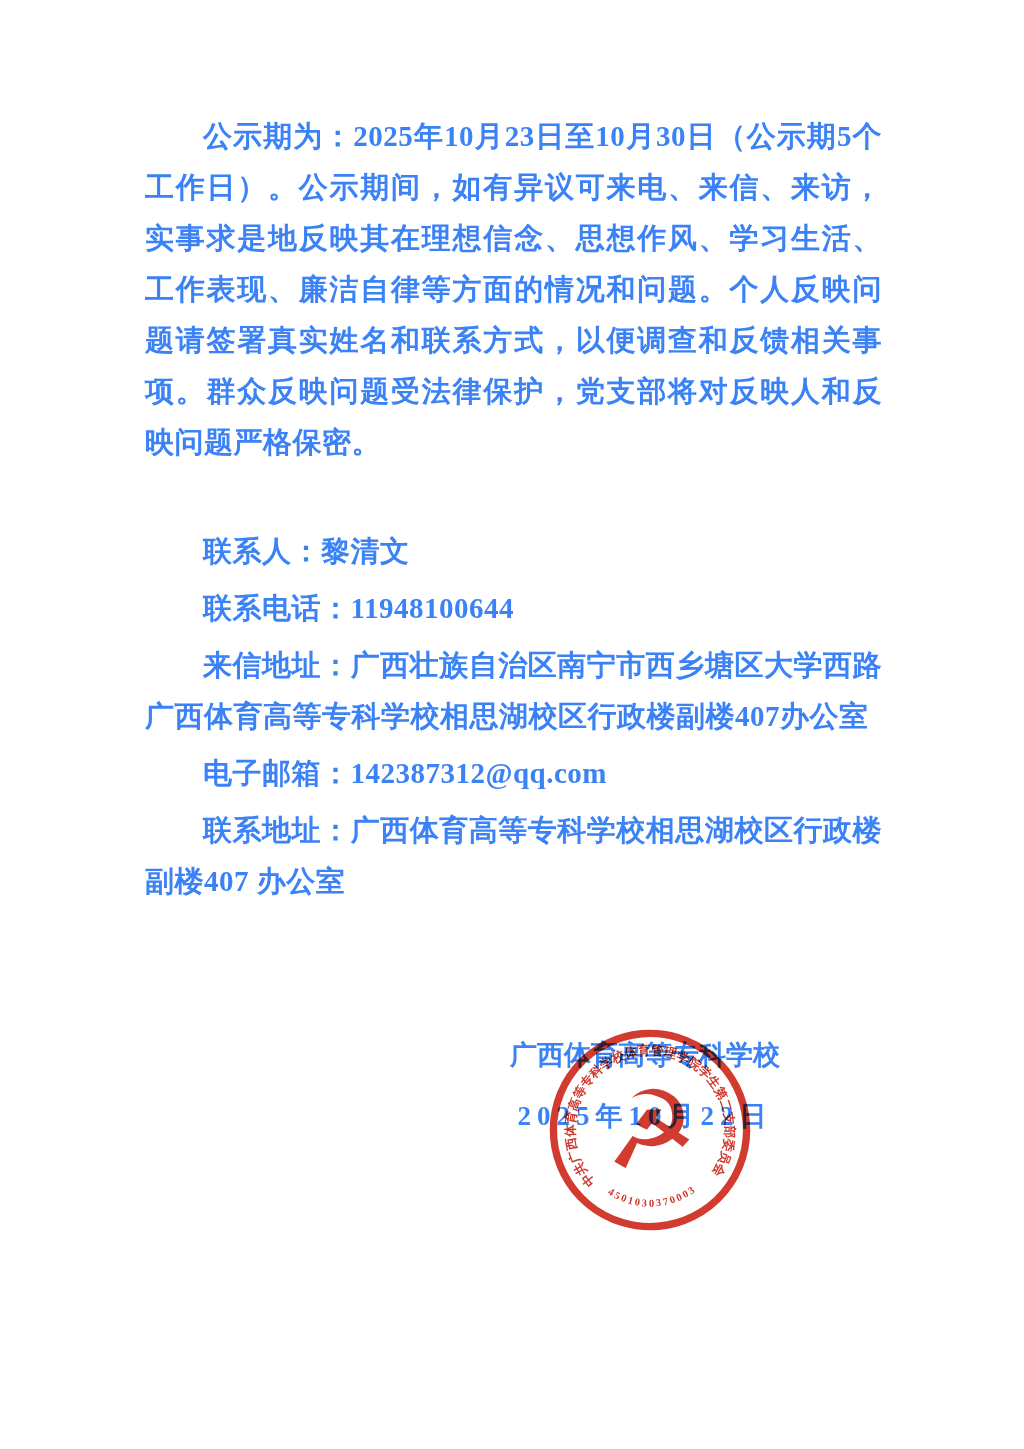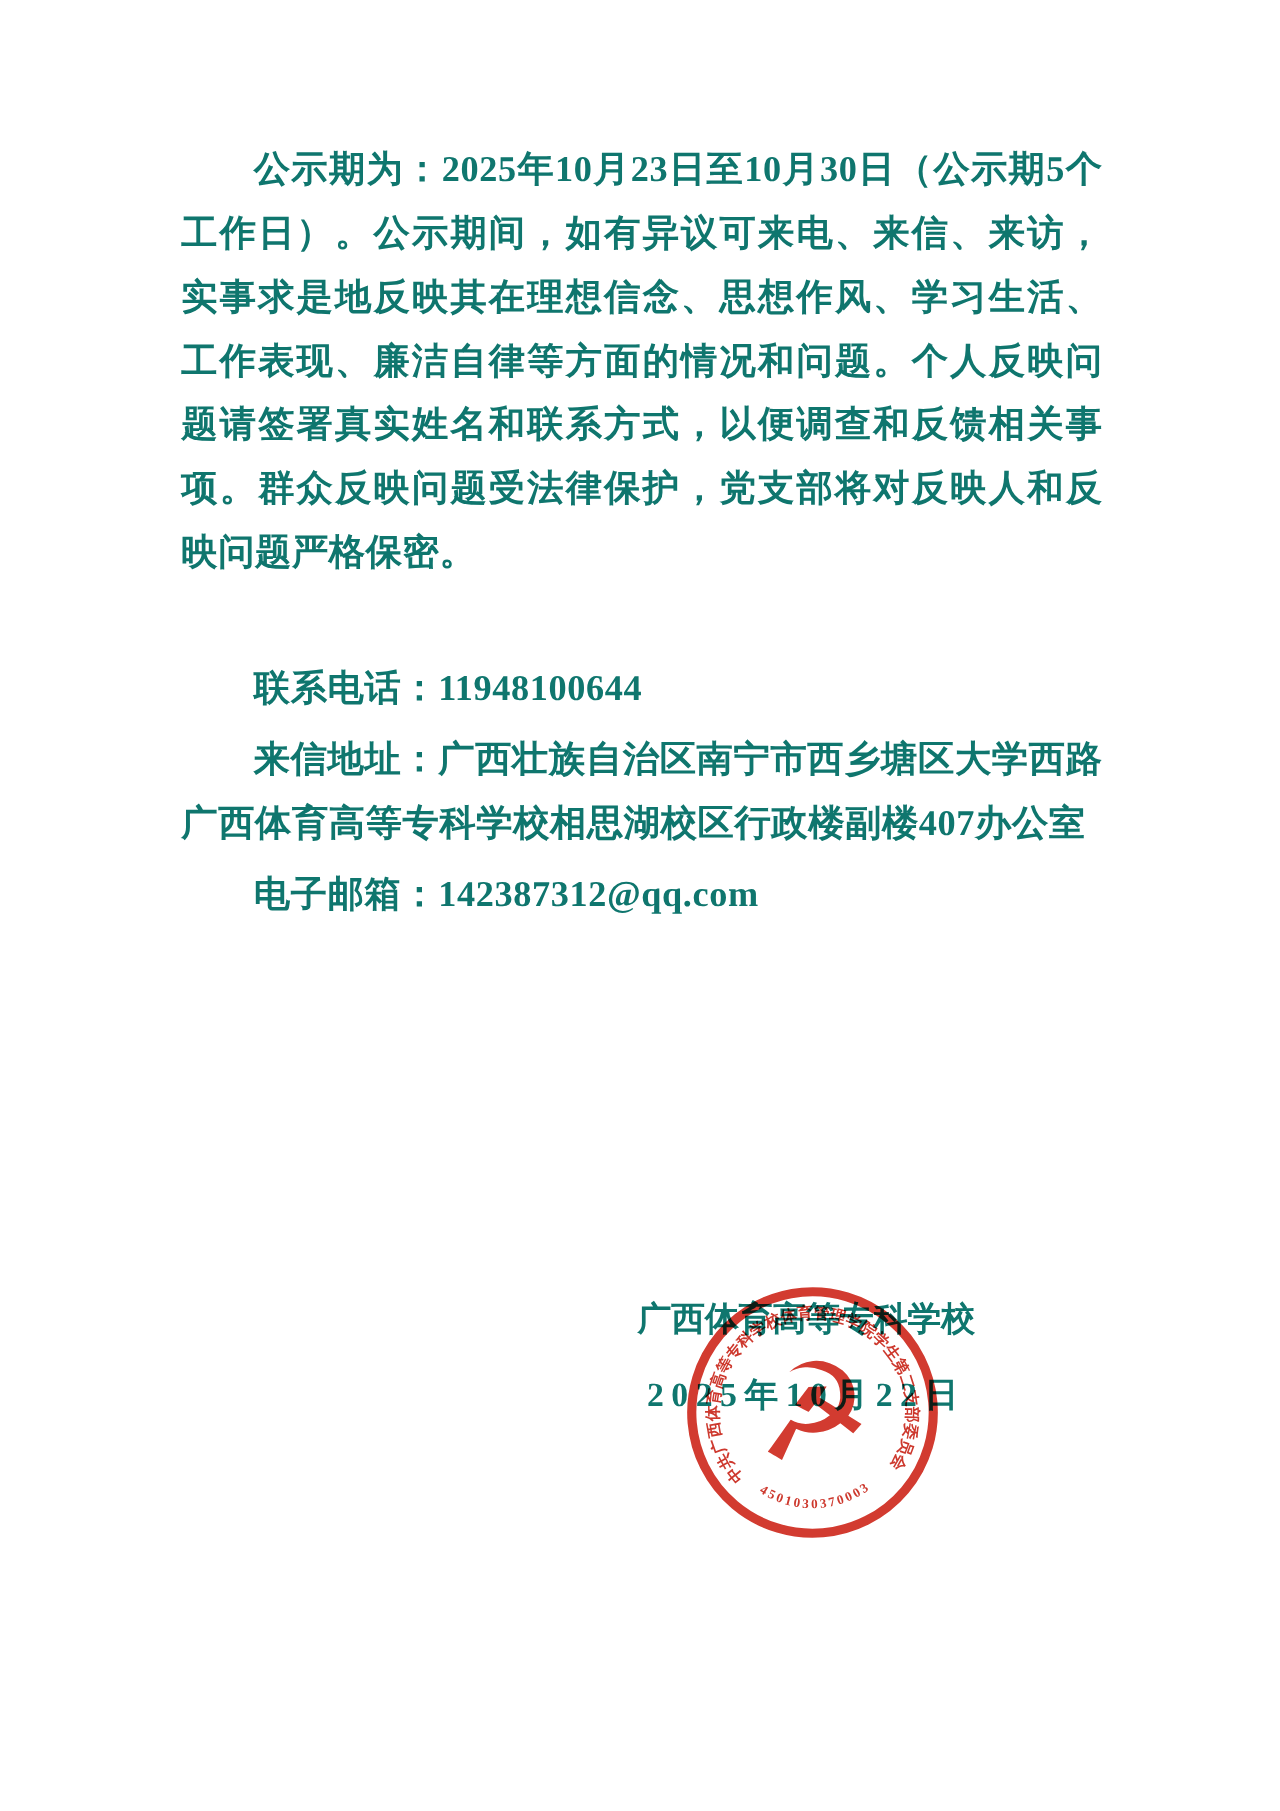--- a/index.html
+++ b/index.html
@@ -3,21 +3,21 @@
 <meta charset="utf-8">
 <style>
   html,body{margin:0;padding:0;background:#e8e8e8;}
   .page{
     position:relative;
     width:1024px;height:1449px;
     margin:0 auto;
     background:#ffffff;
     overflow:hidden;
     font-family:"Liberation Serif","DejaVu Serif",serif;
-    color:#0f766e;
+    color:#3b82f6;
   }
   .body-text{
     position:absolute;
     left:145px;top:111px;width:737px;
     font-size:29px;line-height:51px;
     font-weight:600;
     text-align:justify;
     letter-spacing:0.5px;
   }
   .body-text p{margin:0;text-indent:2em;}
@@ -46,27 +46,33 @@
 <body>
 
 <div class="page">
 
   <div class="body-text">
 
     <p>公示期为：2025年10月23日至10月30日（公示期5个工作日）。公示期间，如有异议可来电、来信、来访，实事求是地反映其在理想信念、思想作风、学习生活、工作表现、廉洁自律等方面的情况和问题。个人反映问题请签署真实姓名和联系方式，以便调查和反馈相关事项。群众反映问题受法律保护，党支部将对反映人和反映问题严格保密。</p>
 
     <div class="contact-block">
       <p class="contact-entry">
+        <span>联系人：</span><span>黎清文</span>
+      </p>
+      <p class="contact-entry">
         <span>联系电话：</span><span>11948100644</span>
       </p>
       <p class="contact-entry">
         <span>来信地址：</span><span>广西壮族自治区南宁市西乡塘区大学西路广西体育高等专科学校相思湖校区行政楼副楼407办公室</span>
       </p>
       <p class="contact-entry">
         <span>电子邮箱：</span><span>142387312@qq.com</span>
+      </p>
+      <p class="contact-entry">
+        <span>联系地址：</span><span>广西体育高等专科学校相思湖校区行政楼副楼407 办公室</span>
       </p>
     </div>
   </div>
 
   <div class="signature-block">
     <div class="sig-line">广西体育高等专科学校</div>
     <div class="sig-line sig-date">2025年10月22日</div>
   </div>
 
   <svg class="seal" viewBox="0 0 200 200" xmlns="http://www.w3.org/2000/svg">

